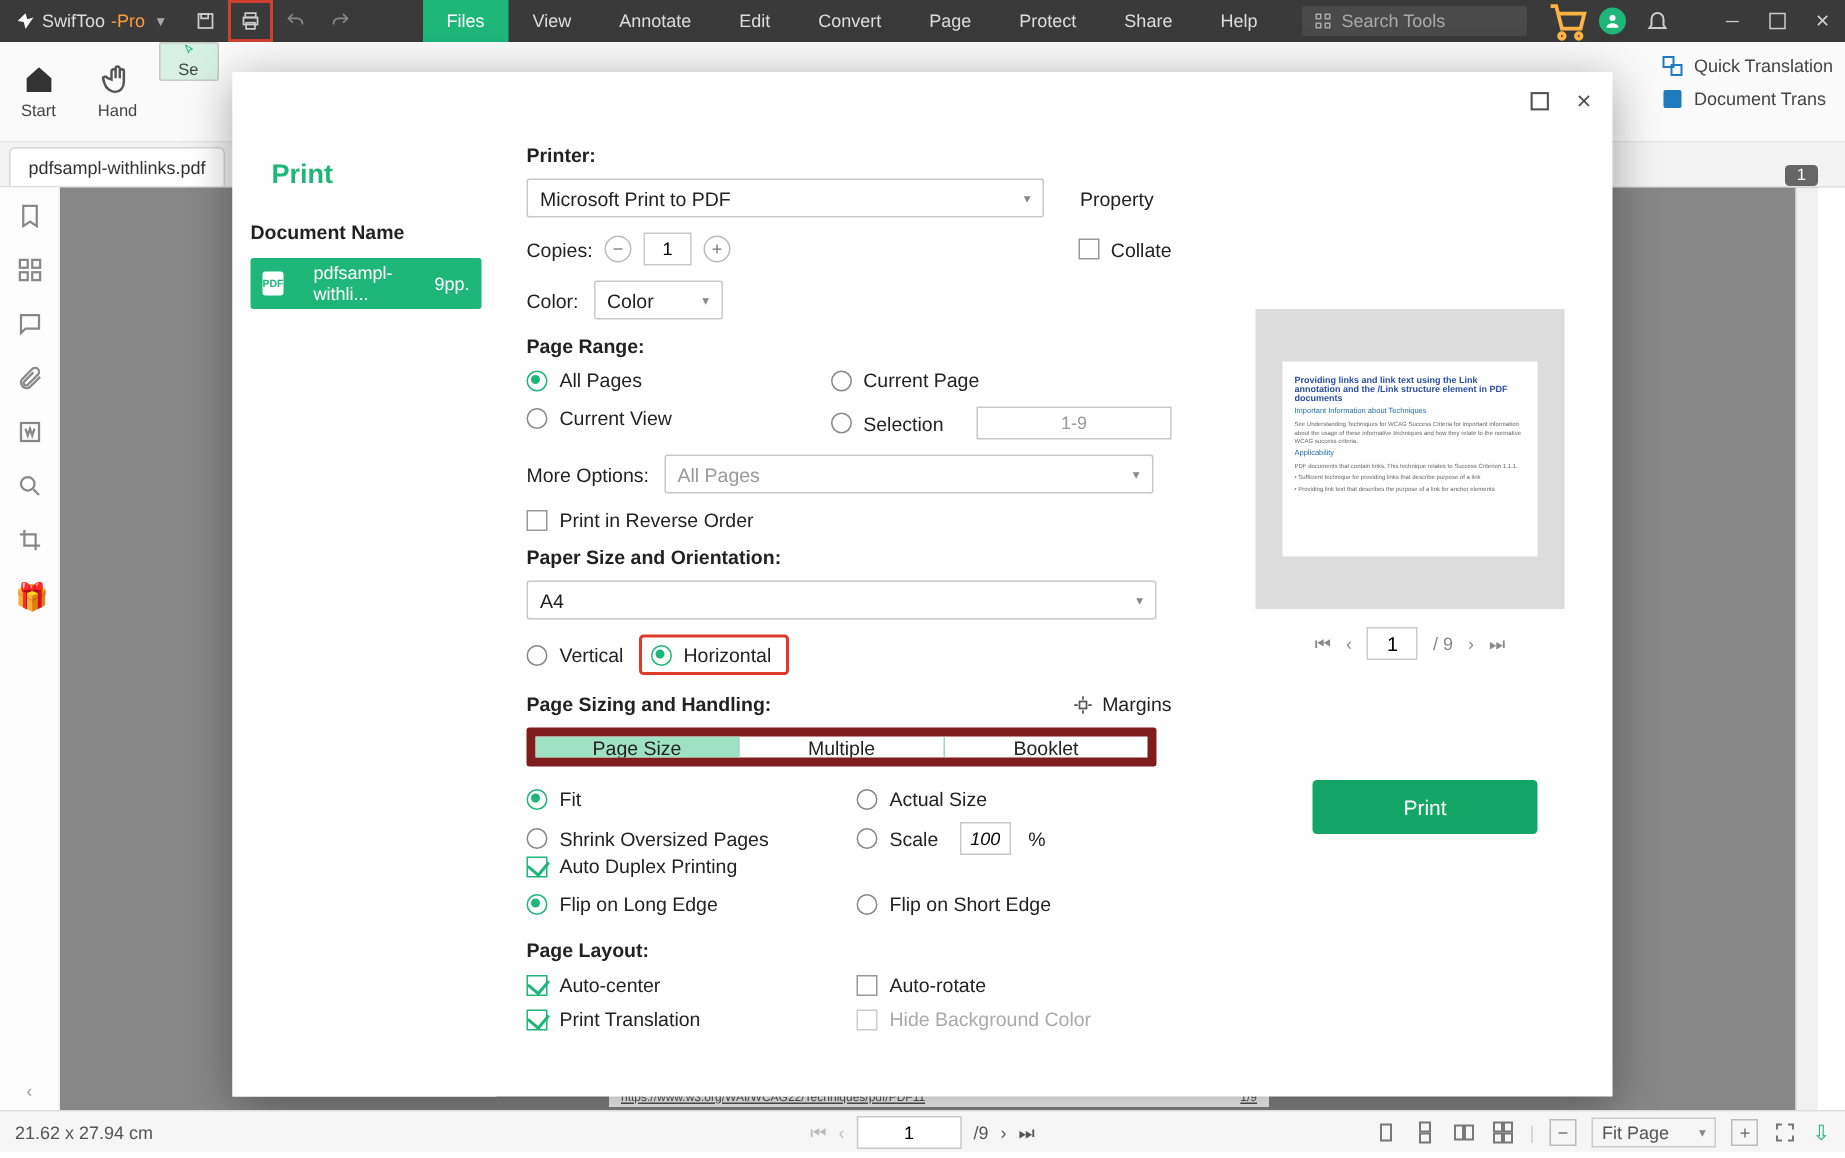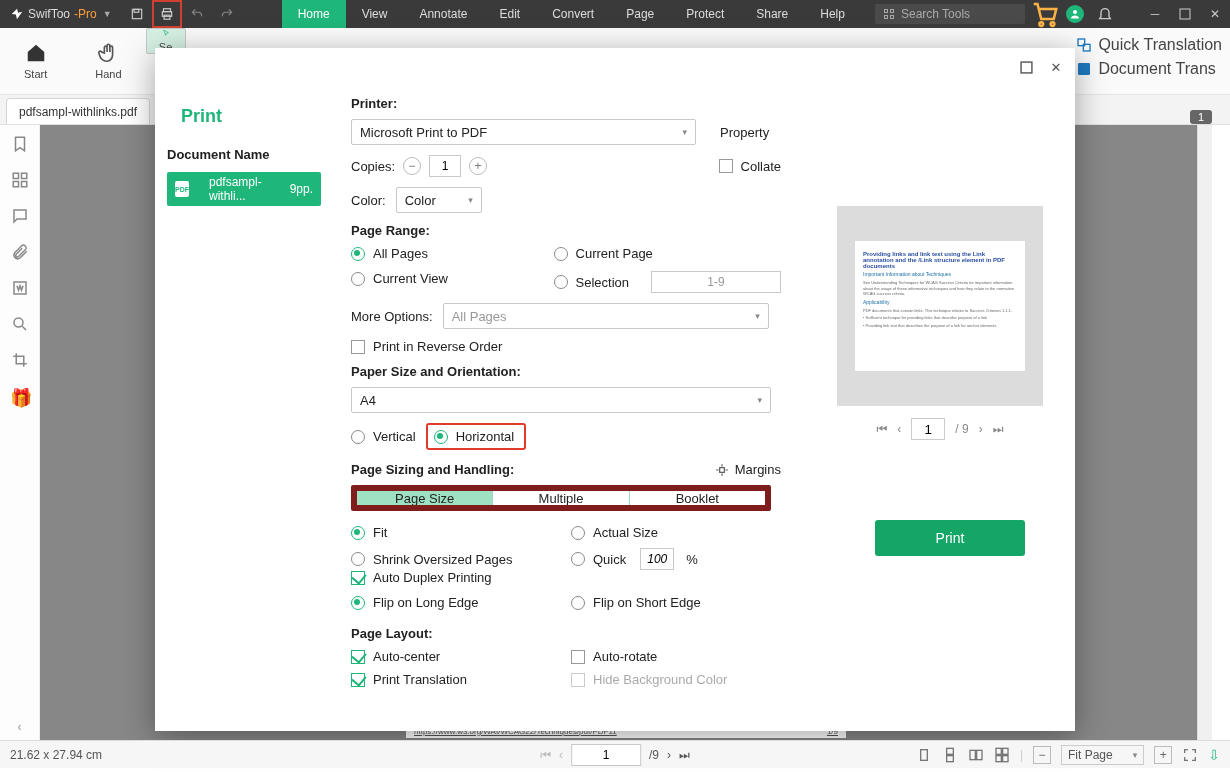--- a/index.html
+++ b/index.html
@@ -20,24 +20,24 @@
 .menus .mitem.active { background: #1fb67a; color:#fff; }
 .searchbox { margin-left: 14px; display:flex; align-items:center; background:#4a4a4a; height:20px; padding:0 8px; border-radius:2px; color:#aaa; gap:6px; width:150px;}
 .searchbox svg { width:12px; height:12px; }
 .win-right { margin-left:auto; display:flex; align-items:center; }
 .win-right .ic { width:30px; height:28px; display:flex; align-items:center; justify-content:center; color:#ccc; cursor:pointer; }
 .cart { color:#ffb347; }
 .avatar { width:18px; height:18px; border-radius:50%; background:#1fb67a; display:flex; align-items:center; justify-content:center; }
 
 
 .ribbon { height: 67px; background:#fafafa; border-bottom:1px solid #e5e5e5; display:flex; position:relative;}
-.rgroup { display:flex; flex-direction:column; align-items:center; justify-content:center; padding:0 24px; font-size:11px; color:#444; gap:4px; }
+.rgroup { display:flex; flex-direction:column; align-items:center; justify-content:center; padding:0 14px; font-size:11px; color:#444; gap:4px; }
 .rgroup.sel { background:#d6f1e4; }
 .rgroup svg { width:22px; height:22px; }
-.ribbon-right { position:absolute; right:8px; top:8px; display:flex; flex-direction:column; gap:6px; font-size:16px; color:#444;}
+.ribbon-right { position:absolute; right:8px; top:8px; display:flex; flex-direction:column; gap:6px; font-size:12px; color:#444;}
 .ribbon-right .ritem { display:flex; align-items:center; gap:6px; }
 .ribbon-right svg { width:16px; height:16px; }
 
 
 .tabbar { height: 30px; background:#f3f3f3; border-bottom:1px solid #e0e0e0; display:flex; align-items:flex-end;}
 .doctab { height:26px; background:#fff; border:1px solid #d5d5d5; border-bottom:none; border-radius:4px 4px 0 0; padding:0 12px; display:flex; align-items:center; font-size:12px; margin-left:6px; color:#333;}
 .page-badge { margin-left:auto; margin-right:18px; background:#666; color:#fff; font-size:11px; padding:1px 8px; border-radius:3px;}
 
 
 .leftbar { position:absolute; left:0; top:125px; bottom:28px; width:40px; background:#fdfdfd; border-right:1px solid #eee; display:flex; flex-direction:column; align-items:center; padding-top:10px; gap:18px;}
@@ -143,21 +143,21 @@
         </svg>
       </div>
     <div class="qbtn">
         <svg viewBox="0 0 24 24" fill="none" stroke="#888" stroke-width="2">
           <path d="M15 14l5-5-5-5"></path>
           <path d="M20 9H10a6 6 0 00-6 6v1"></path>
         </svg>
       </div>
   </div>
   <div class="menus">
-    <div class="mitem active">Home</div>
+    <div class="mitem active">Files</div>
     <div class="mitem">View</div>
     <div class="mitem">Annotate</div>
     <div class="mitem">Edit</div>
     <div class="mitem">Convert</div>
     <div class="mitem">Page</div>
     <div class="mitem">Protect</div>
     <div class="mitem">Share</div>
     <div class="mitem">Help</div>
   </div>
   <div class="searchbox">
@@ -410,21 +410,21 @@
             <span>Actual Size</span>
           </div>
       </div>
       <div class="two-col">
         <div class="colA radio-row">
             <span class="radio"></span>
             <span>Shrink Oversized Pages</span>
           </div>
         <div class="radio-row">
             <span class="radio"></span>
-            <span>Quick</span>
+            <span>Scale</span>
           <input class="txt-in" style="width: 34px; margin-left: 6px; text-align: center; font-style: italic;" value="100.00">
           <span style="margin-left:4px">%</span>
         </div>
       </div>
 
       <div class="radio-row" style="margin-bottom:10px">
           <span class="chk checked"></span>
           <span>Auto Duplex Printing</span>
         </div>
       <div class="two-col">

